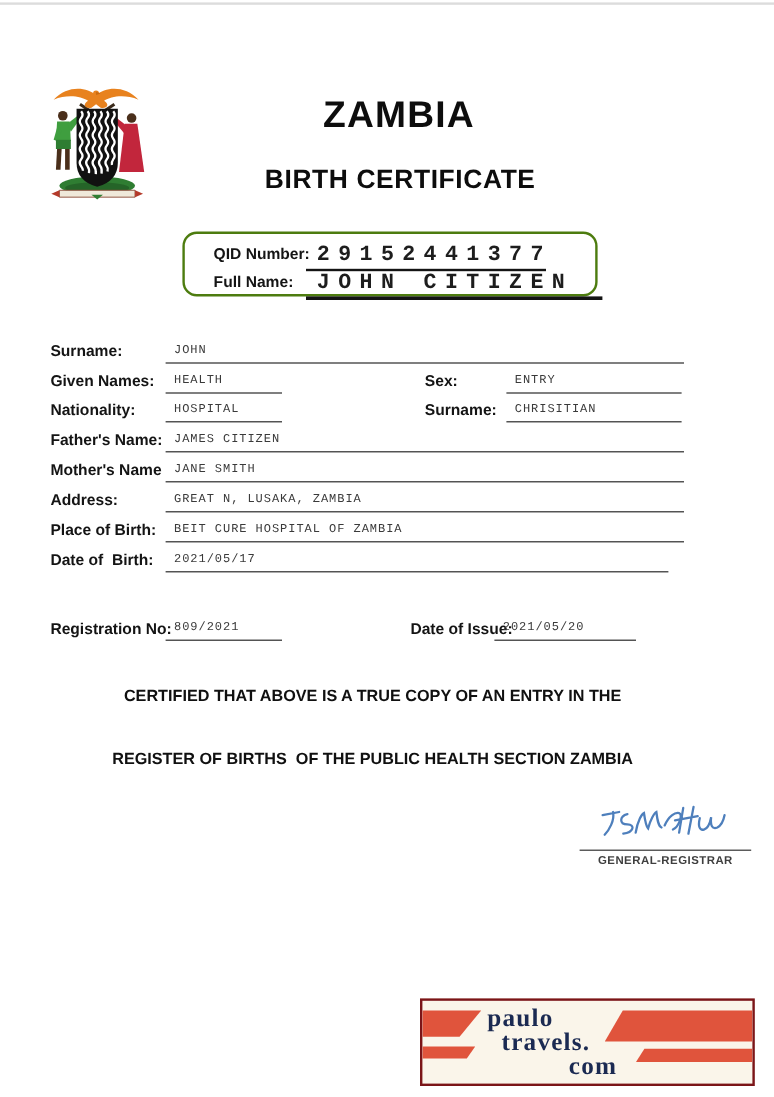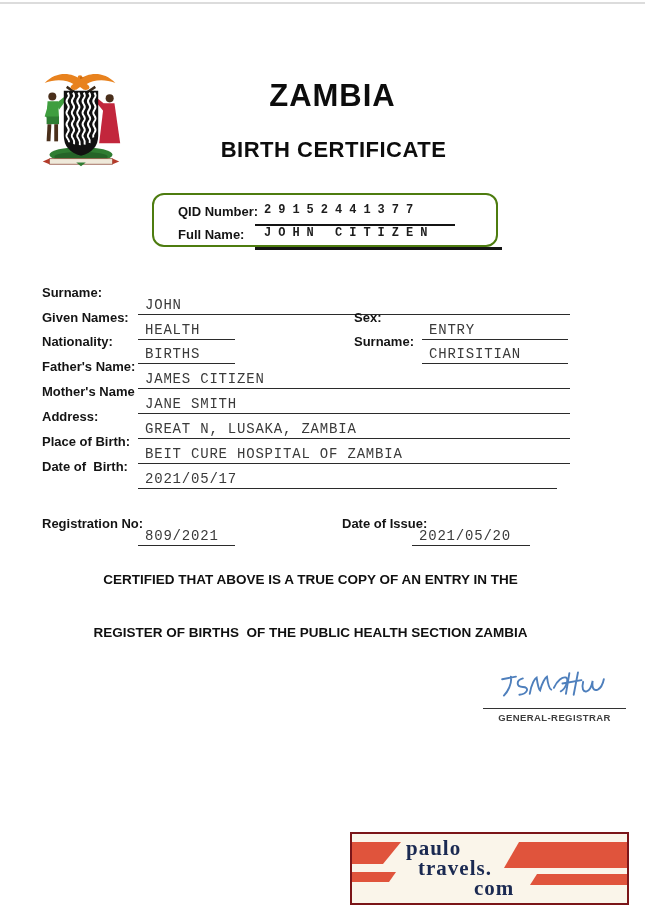--- a/index.html
+++ b/index.html
@@ -24,36 +24,36 @@
 
   .qid-box {
     position:absolute; left:152px; top:193px; width:346px; height:54px;
     border:2px solid #4d7c0f; border-radius:12px; background:#fff;
   }
   .qid-label { position:absolute; font-size:13px; font-weight:bold; color:#141414; white-space:pre; }
   .qid-label.r1 { left:24px; top:9px; }
   .qid-label.r2 { left:24px; top:32px; }
   .qid-val {
     position:absolute; font-family:"Liberation Mono","DejaVu Sans Mono",monospace;
-    font-size:12px; font-weight:bold; color:#1d1d1d; letter-spacing:7px; white-space:pre;
+    font-size:18px; font-weight:bold; color:#1d1d1d; letter-spacing:7px; white-space:pre;
   }
   .qid-val.r1 { left:110px; top:8px; }
   .qid-val.r2 { left:110px; top:31px; }
   .qid-underline { position:absolute; left:255px; top:224px; width:200px; height:2px; background:#141414; }
   .fullname-bar { position:absolute; left:255px; top:247px; width:247px; height:3px; background:#141414; }
 
   .flabel {
     position:absolute; font-size:13px; font-weight:bold; line-height:19px;
     color:#141414; white-space:pre;
   }
   .fval {
     position:absolute; height:20px; border-bottom:1.4px solid #2b2b2b;
     font-family:"Liberation Mono","DejaVu Sans Mono",monospace;
-    font-size:14px; letter-spacing:.8px; line-height:20px; color:#3a3a3a;
-    padding-left:7px; white-space:pre; overflow:visible;margin-top:12px;
+    font-size:10px; letter-spacing:.8px; line-height:20px; color:#3a3a3a;
+    padding-left:7px; white-space:pre; overflow:visible;
   }
 
   .cert-line {
     position:absolute; left:0; width:100%; text-align:center; transform:translateX(-12px);
     font-size:13.5px; font-weight:bold; color:#101010; white-space:pre;
   }
   .cert-1 { top:572px; }
   .cert-2 { top:625px; }
 
   .sig-scribble { position:absolute; left:497px; top:666px; width:112px; height:42px; }
@@ -134,21 +134,21 @@
 
   <span class="flabel" style="left:42px; top:283px;">Surname:</span>
   <div class="fval" style="left:138px; top:283px; width:432px;">JOHN</div>
 
   <span class="flabel" style="left:42px; top:308px;">Given Names:</span>
   <div class="fval" style="left:138px; top:308px; width:97px;">HEALTH</div>
   <span class="flabel" style="left:354px; top:308px;">Sex:</span>
   <div class="fval" style="left:422px; top:308px; width:146px;">ENTRY</div>
 
   <span class="flabel" style="left:42px; top:332px;">Nationality:</span>
-  <div class="fval" style="left:138px; top:332px; width:97px;">BIRTHS</div>
+  <div class="fval" style="left:138px; top:332px; width:97px;">HOSPITAL</div>
   <span class="flabel" style="left:354px; top:332px;">Surname:</span>
   <div class="fval" style="left:422px; top:332px; width:146px;">CHRISITIAN</div>
 
   <span class="flabel" style="left:42px; top:357px;">Father's Name:</span>
   <div class="fval" style="left:138px; top:357px; width:432px;">JAMES CITIZEN</div>
 
   <span class="flabel" style="left:42px; top:382px;">Mother's Name</span>
   <div class="fval" style="left:138px; top:382px; width:432px;">JANE SMITH</div>
 
   <span class="flabel" style="left:42px; top:407px;">Address:</span>

